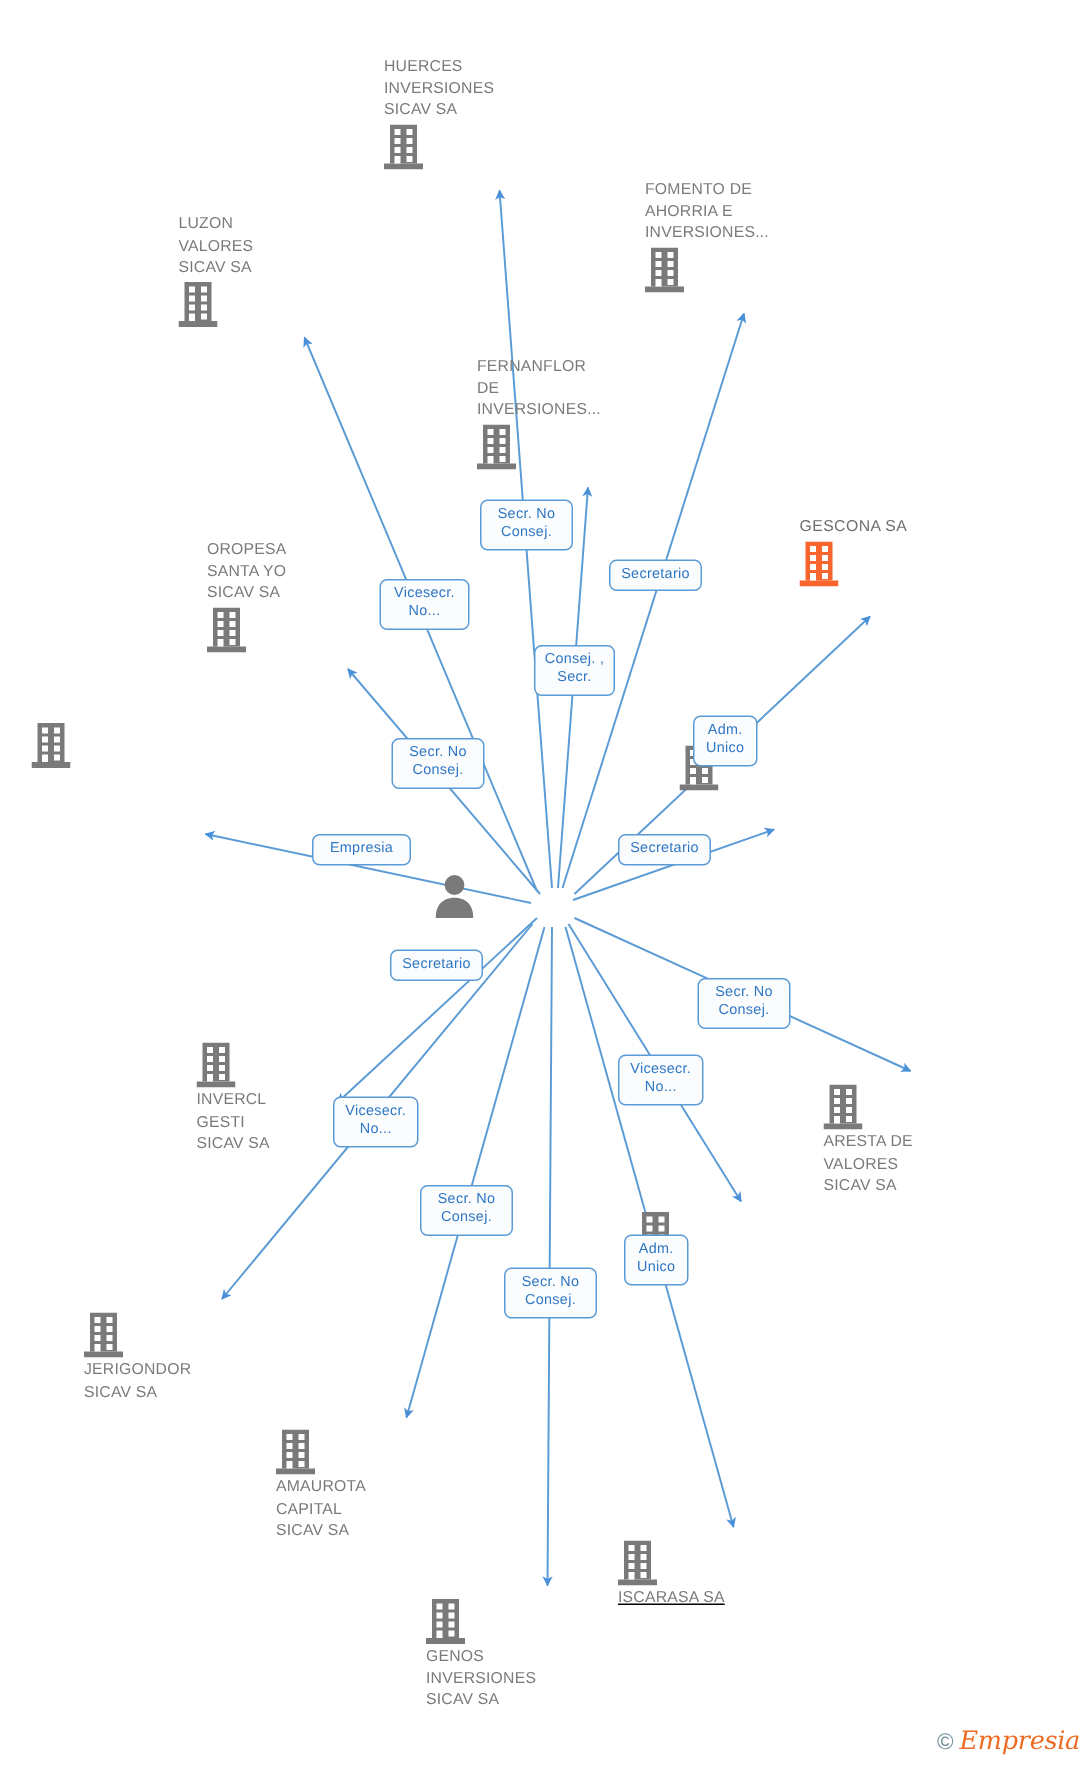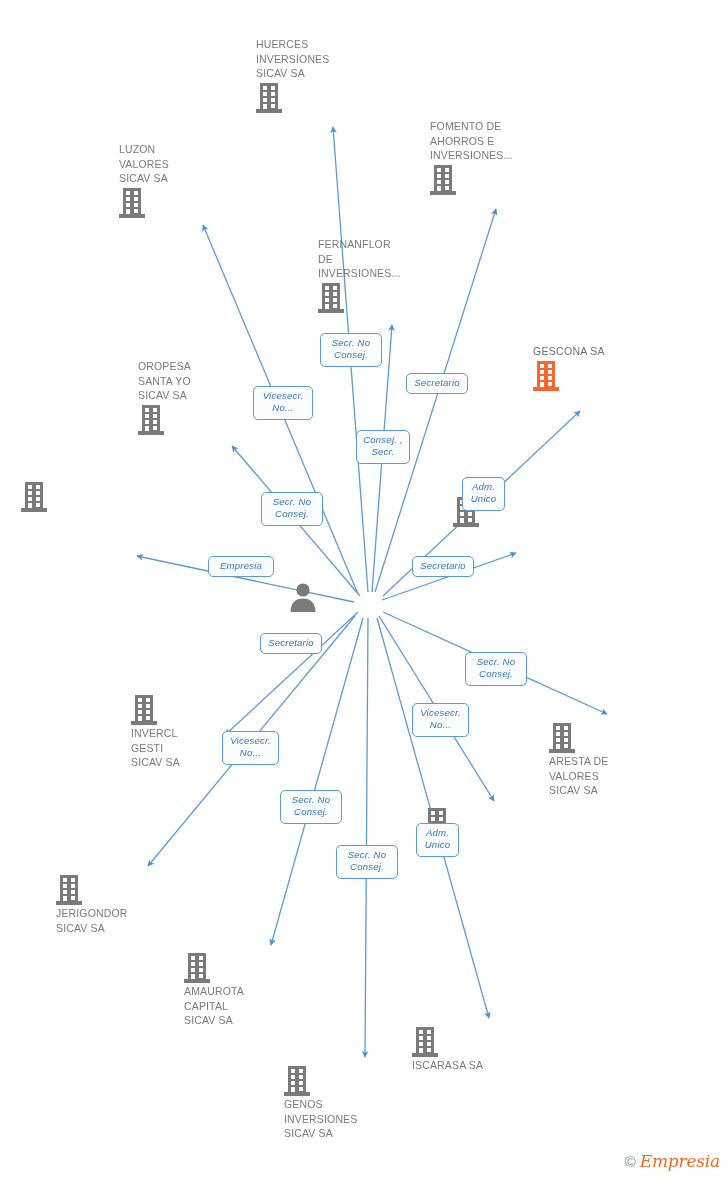--- a/index.html
+++ b/index.html
@@ -62,21 +62,20 @@
     border-radius: 5px;
     color: #2f77c4;
     font-size: 9.6px;
     line-height: 12.4px;
     letter-spacing: 0.2px;
     text-align: center;
     padding: 3px 5px 4px 5px;
     white-space: pre-line;
     z-index: 20;
     box-sizing: border-box;
-    font-style: italic;
   }
 
   
   #watermark {
     position: absolute;
     right: 8px;
     bottom: 10px;
     display: flex;
     align-items: center;
     gap: 4px;
@@ -139,21 +138,21 @@
             <rect x="7" y="9" width="4" height="4" fill="#fff"></rect>
             <rect x="15" y="9" width="4" height="4" fill="#fff"></rect>
             <rect x="7" y="15" width="4" height="4" fill="#fff"></rect>
             <rect x="15" y="15" width="4" height="4" fill="#fff"></rect>
             <rect x="15" y="21" width="4" height="4" fill="#fff"></rect>
             <rect x="7" y="21" width="4" height="5" fill="#fff"></rect>
           </svg></span>
       </div>
       <div class="node label-above" style="top: 119.2px; left: 510px;">
         <span class="caption">FOMENTO DE
-AHORROS E
+AHORRIA E
 INVERSIONES...</span>
         <span class="glyph"><svg width="26" height="30" viewBox="0 0 26 30" xmlns="http://www.w3.org/2000/svg">
             <rect x="4" y="0" width="18" height="26" fill="#7a7a7a"></rect>
             <rect x="0" y="26" width="26" height="4" fill="#7a7a7a"></rect>
             <rect x="7" y="3" width="4" height="4" fill="#fff"></rect>
             <rect x="15" y="3" width="4" height="4" fill="#fff"></rect>
             <rect x="7" y="9" width="4" height="4" fill="#fff"></rect>
             <rect x="15" y="9" width="4" height="4" fill="#fff"></rect>
             <rect x="7" y="15" width="4" height="4" fill="#fff"></rect>
             <rect x="15" y="15" width="4" height="4" fill="#fff"></rect>
@@ -329,21 +328,21 @@
             <rect x="15" y="9" width="4" height="4" fill="#fff"></rect>
             <rect x="7" y="15" width="4" height="4" fill="#fff"></rect>
             <rect x="15" y="15" width="4" height="4" fill="#fff"></rect>
             <rect x="15" y="21" width="4" height="4" fill="#fff"></rect>
             <rect x="7" y="21" width="4" height="5" fill="#fff"></rect>
           </svg></span>
         <span class="caption">AMAUROTA
 CAPITAL
 SICAV SA</span>
       </div>
-      <div class="node label-below" style="top: 1027px; left: 492px;">
+      <div class="node label-below" style="top: 1027px; left: 492px; text-decoration: underline;">
         <span class="glyph"><svg width="26" height="30" viewBox="0 0 26 30" xmlns="http://www.w3.org/2000/svg">
             <rect x="4" y="0" width="18" height="26" fill="#7a7a7a"></rect>
             <rect x="0" y="26" width="26" height="4" fill="#7a7a7a"></rect>
             <rect x="7" y="3" width="4" height="4" fill="#fff"></rect>
             <rect x="15" y="3" width="4" height="4" fill="#fff"></rect>
             <rect x="7" y="9" width="4" height="4" fill="#fff"></rect>
             <rect x="15" y="9" width="4" height="4" fill="#fff"></rect>
             <rect x="7" y="15" width="4" height="4" fill="#fff"></rect>
             <rect x="15" y="15" width="4" height="4" fill="#fff"></rect>
             <rect x="15" y="21" width="4" height="4" fill="#fff"></rect>

